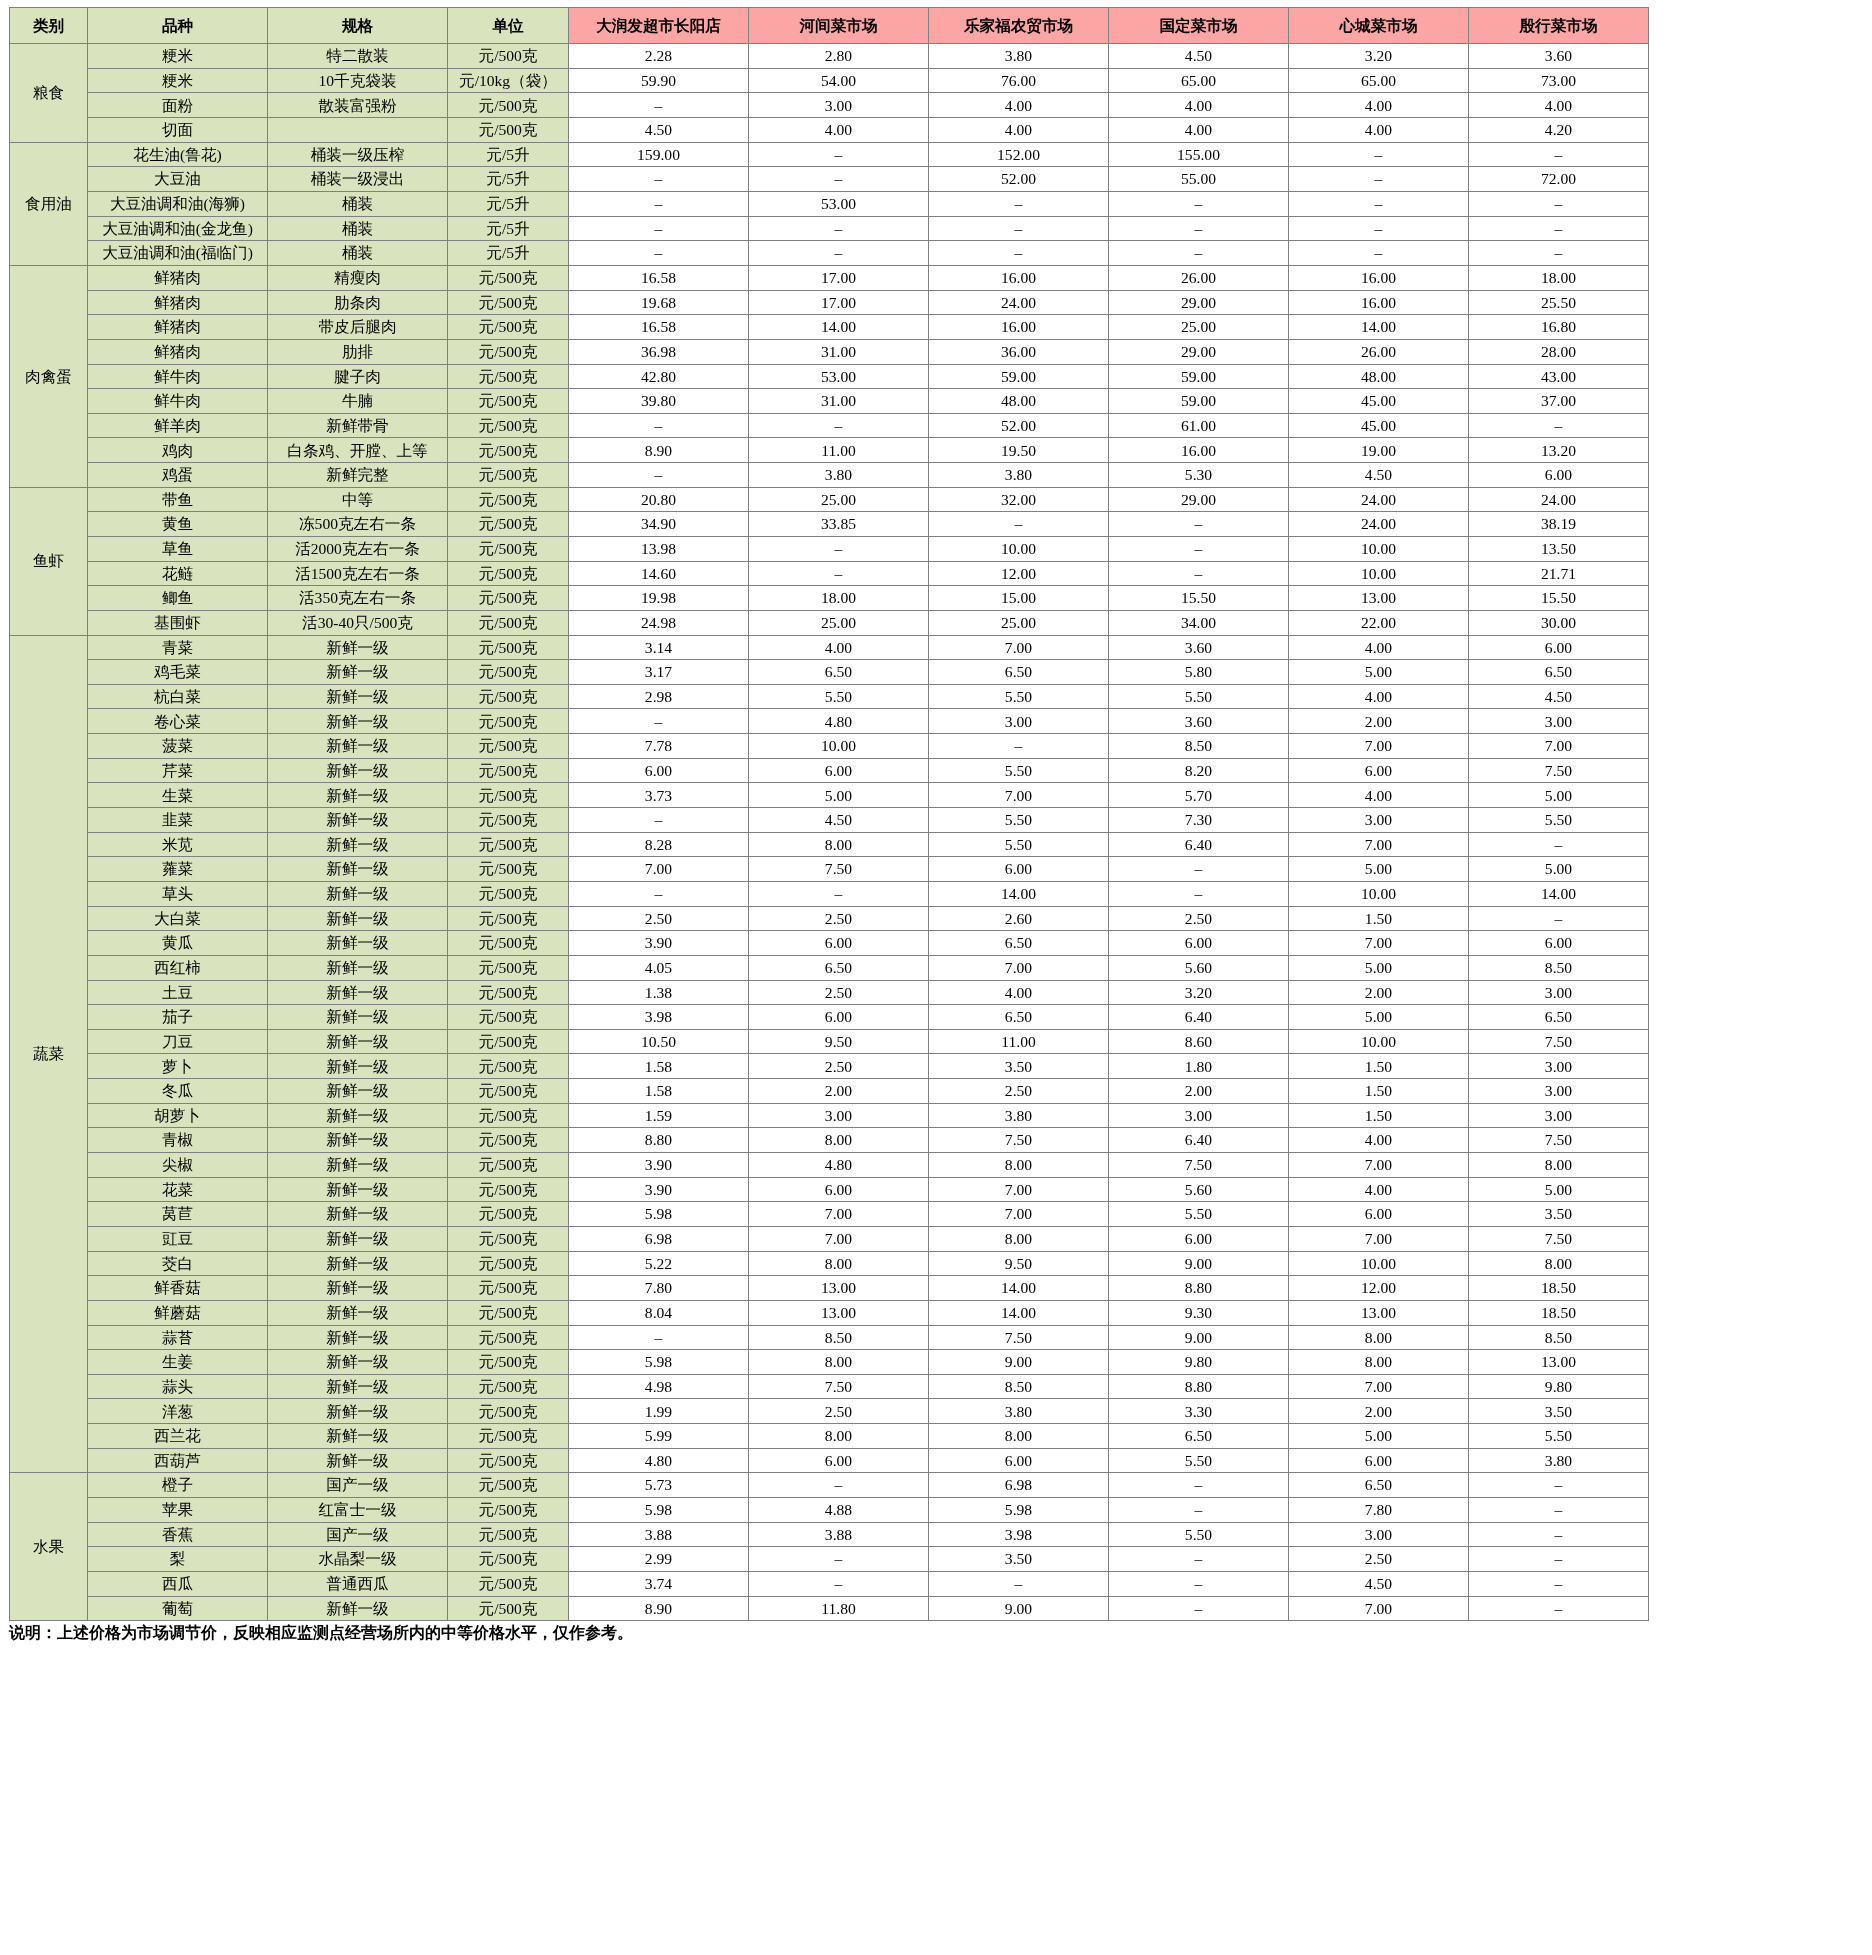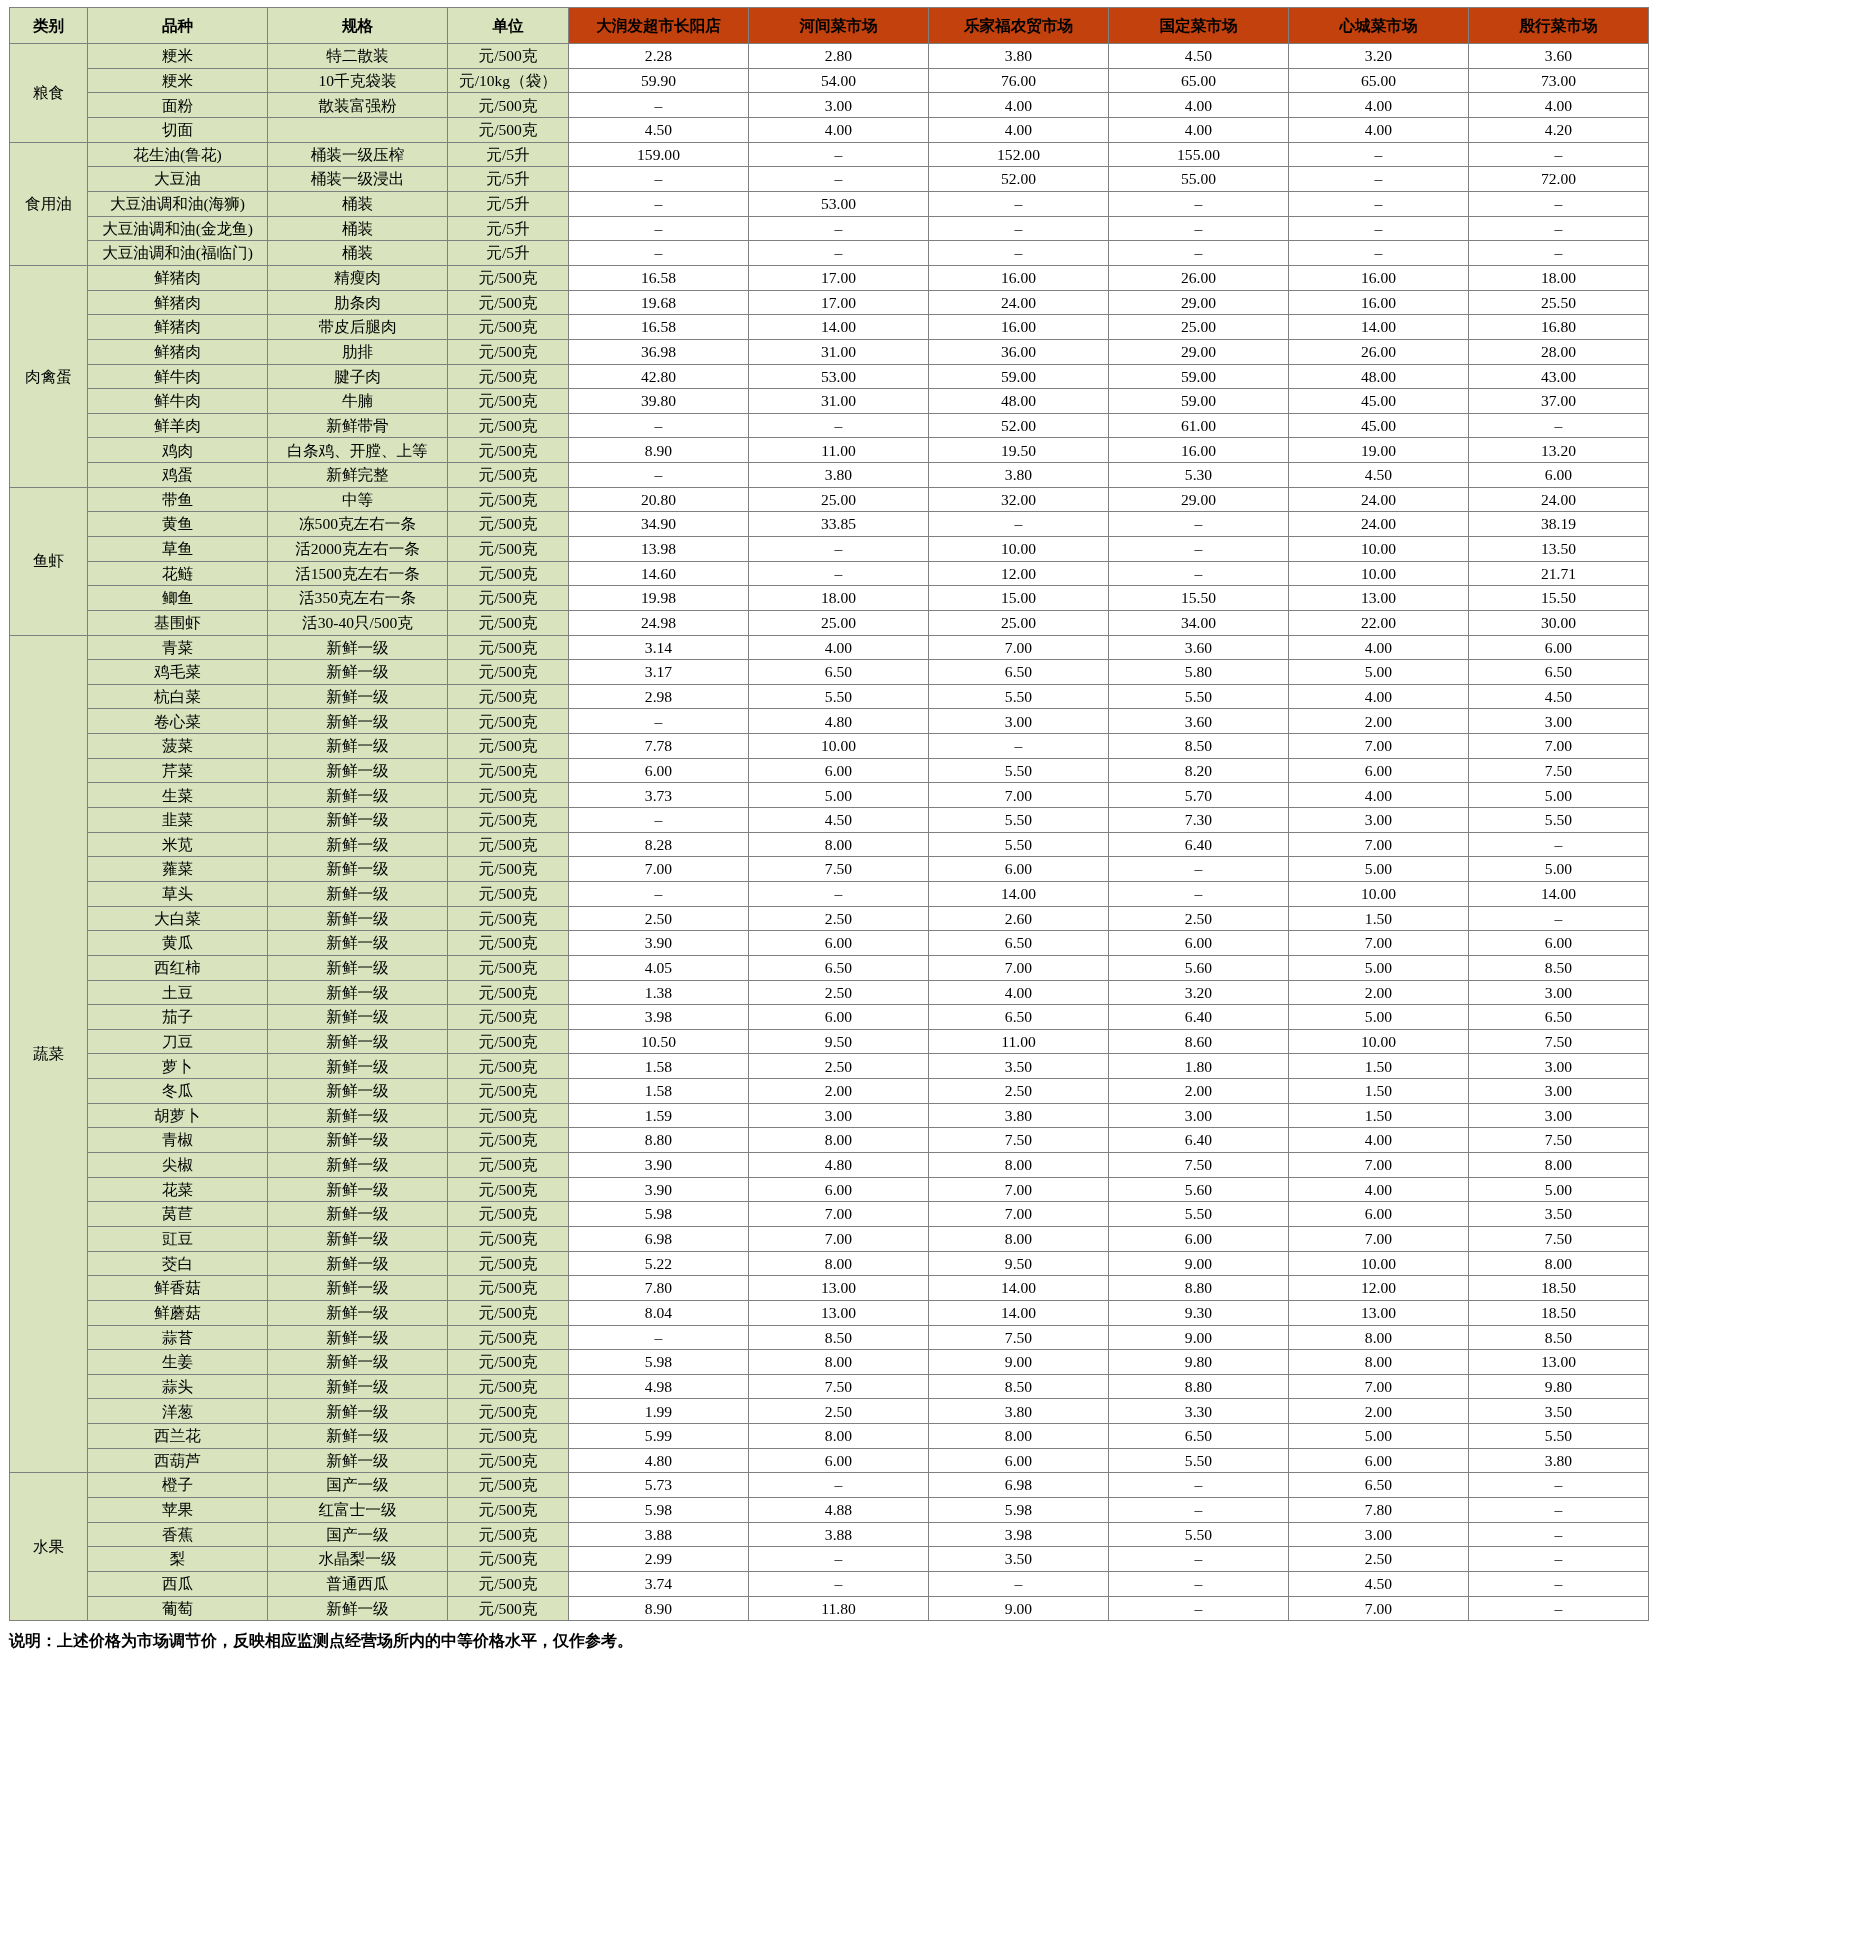--- a/index.html
+++ b/index.html
@@ -33,32 +33,32 @@
   }
   #price-table td.tint {
     background: #d9e3bd;
   }
   #price-table tr.header-row td {
     background: #d9e3bd;
     font-weight: bold;
     height: 29px;
   }
   #price-table tr.header-row td.market {
-    background: #c2410c;
+    background: #fca5a5;
   }
   .col-cat   { width: 78px; }
   .col-item  { width: 180px; }
   .col-spec  { width: 180px; }
   .col-unit  { width: 121px; }
   .col-price { width: 180px; }
   td.cat-cell {
     font-weight: normal;
   }
   .footer-note {
-    margin: 10px 9px 0 9px;
+    margin: 2px 9px 0 9px;
     font-size: 16px;
     font-weight: bold;
     line-height: 1.2;
     white-space: nowrap;
   }
 </style>
 </head>
 <body>
 
 <table id="price-table">

